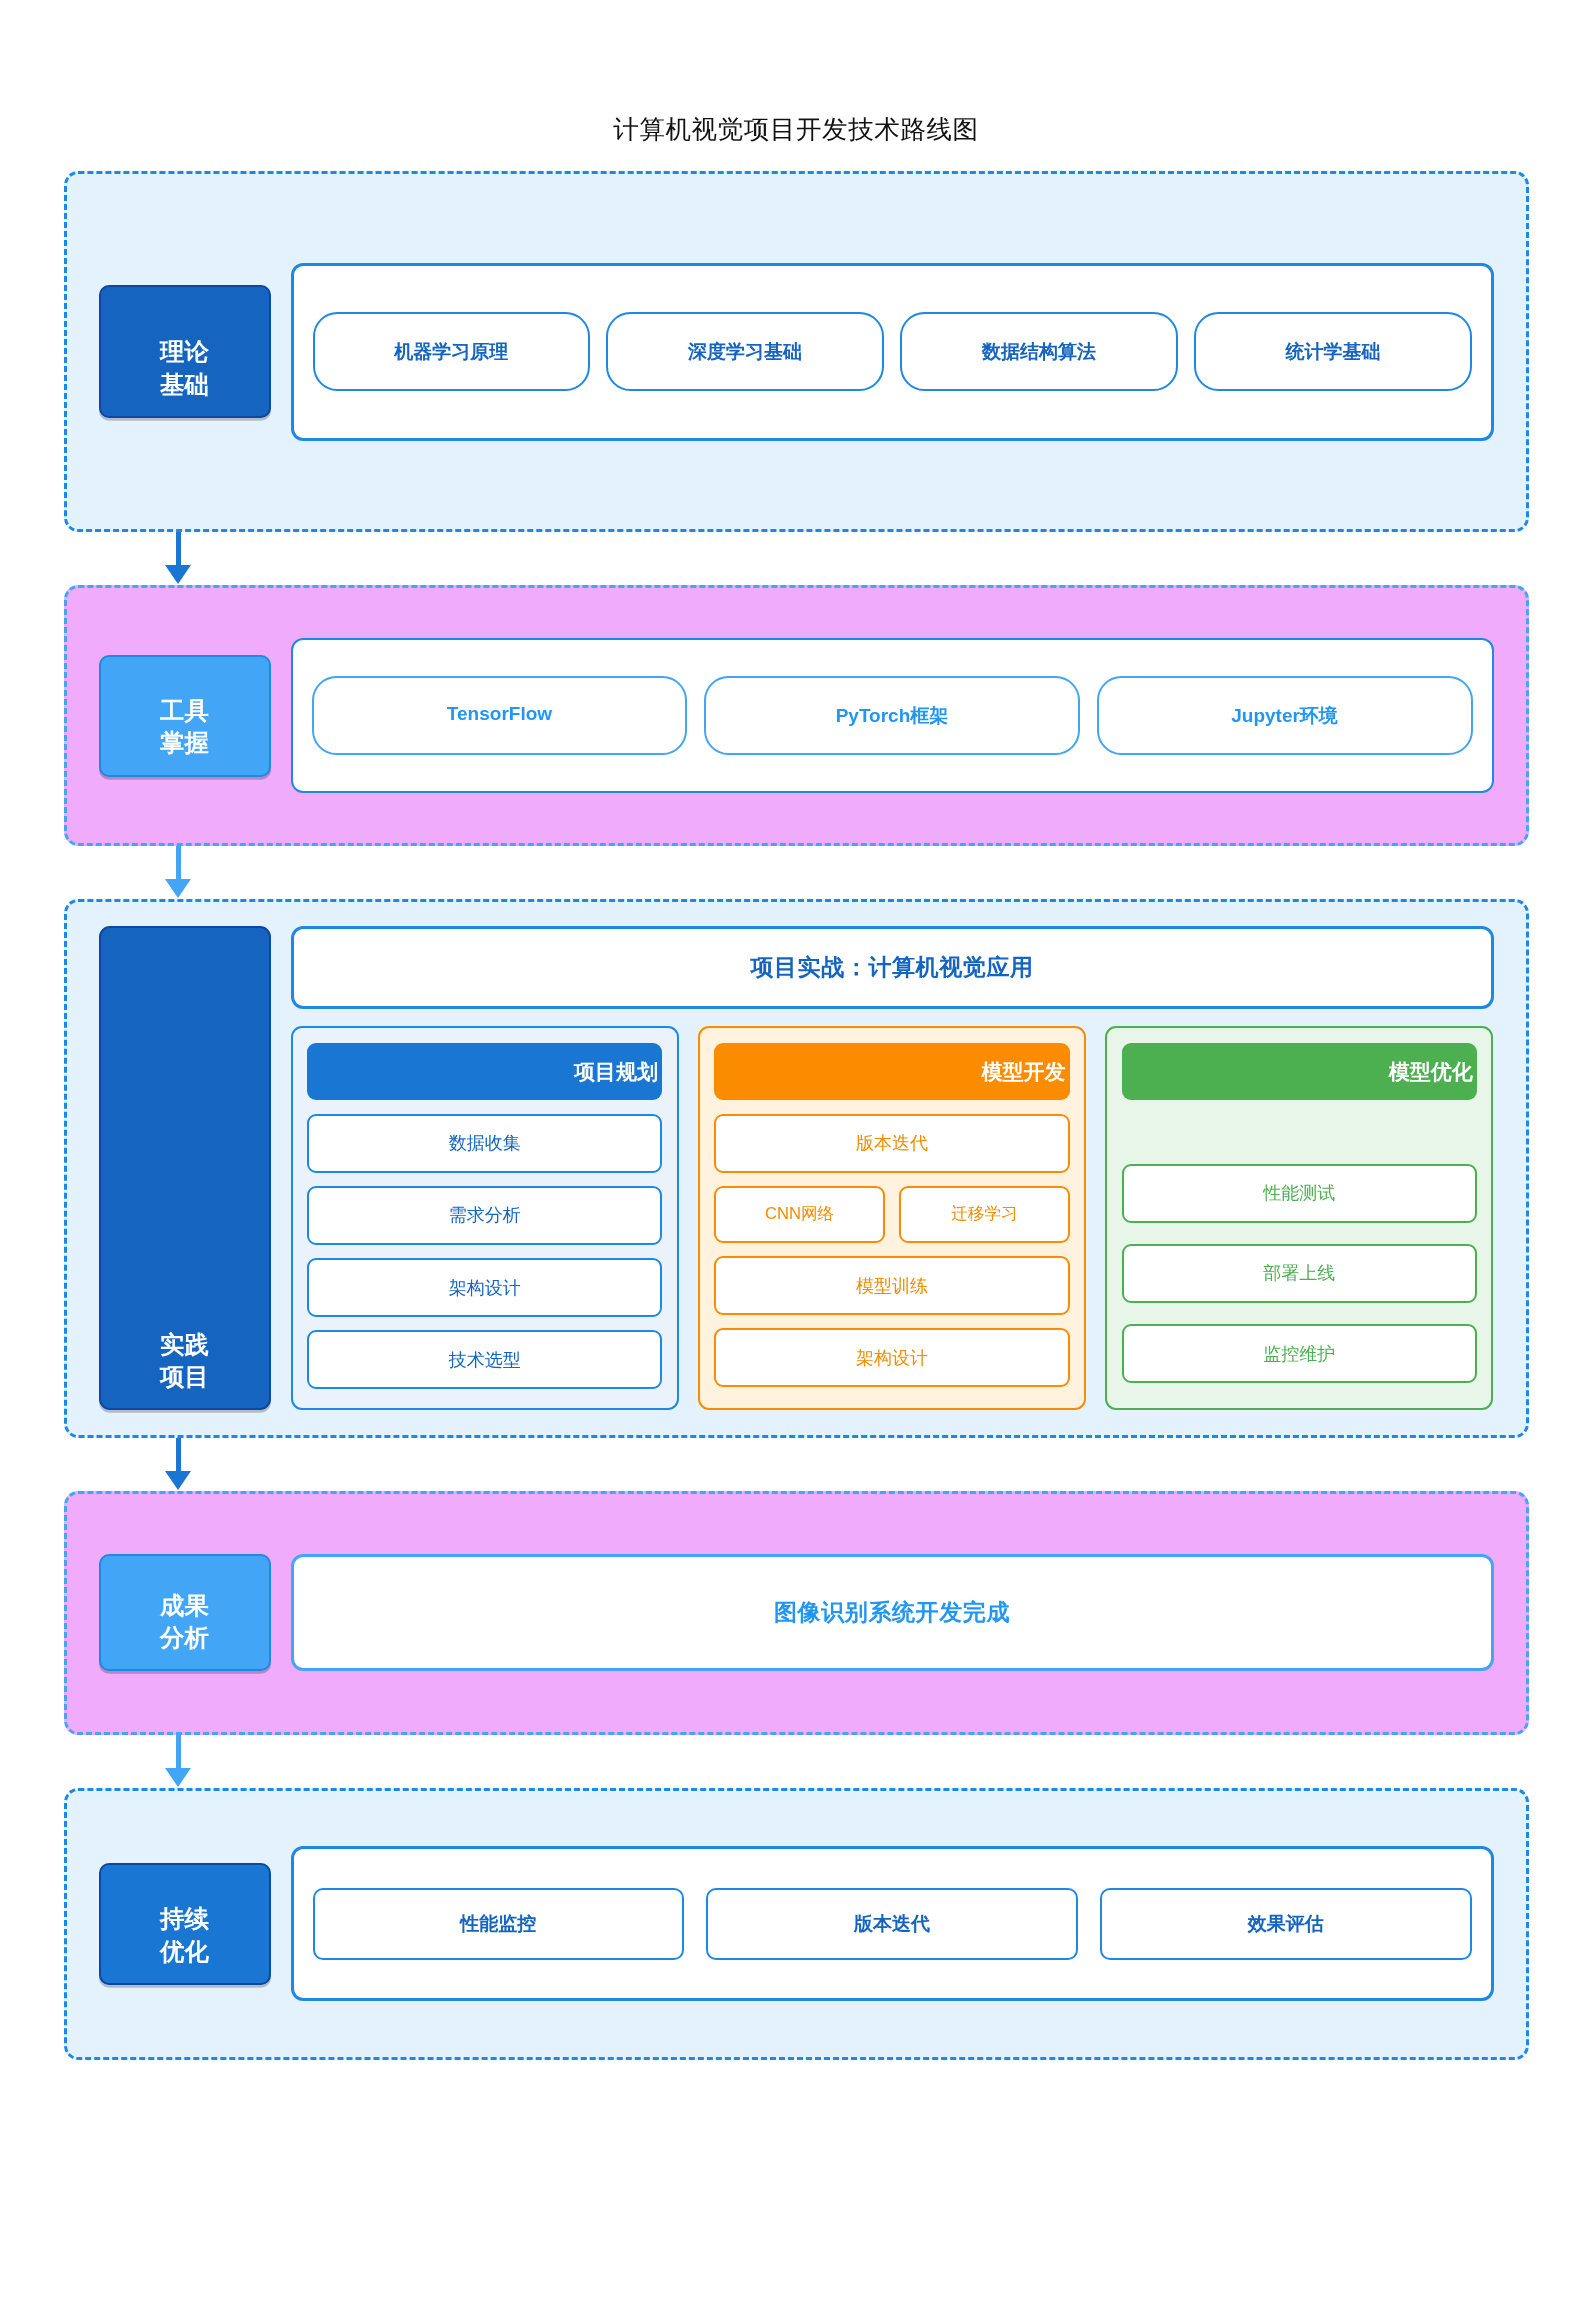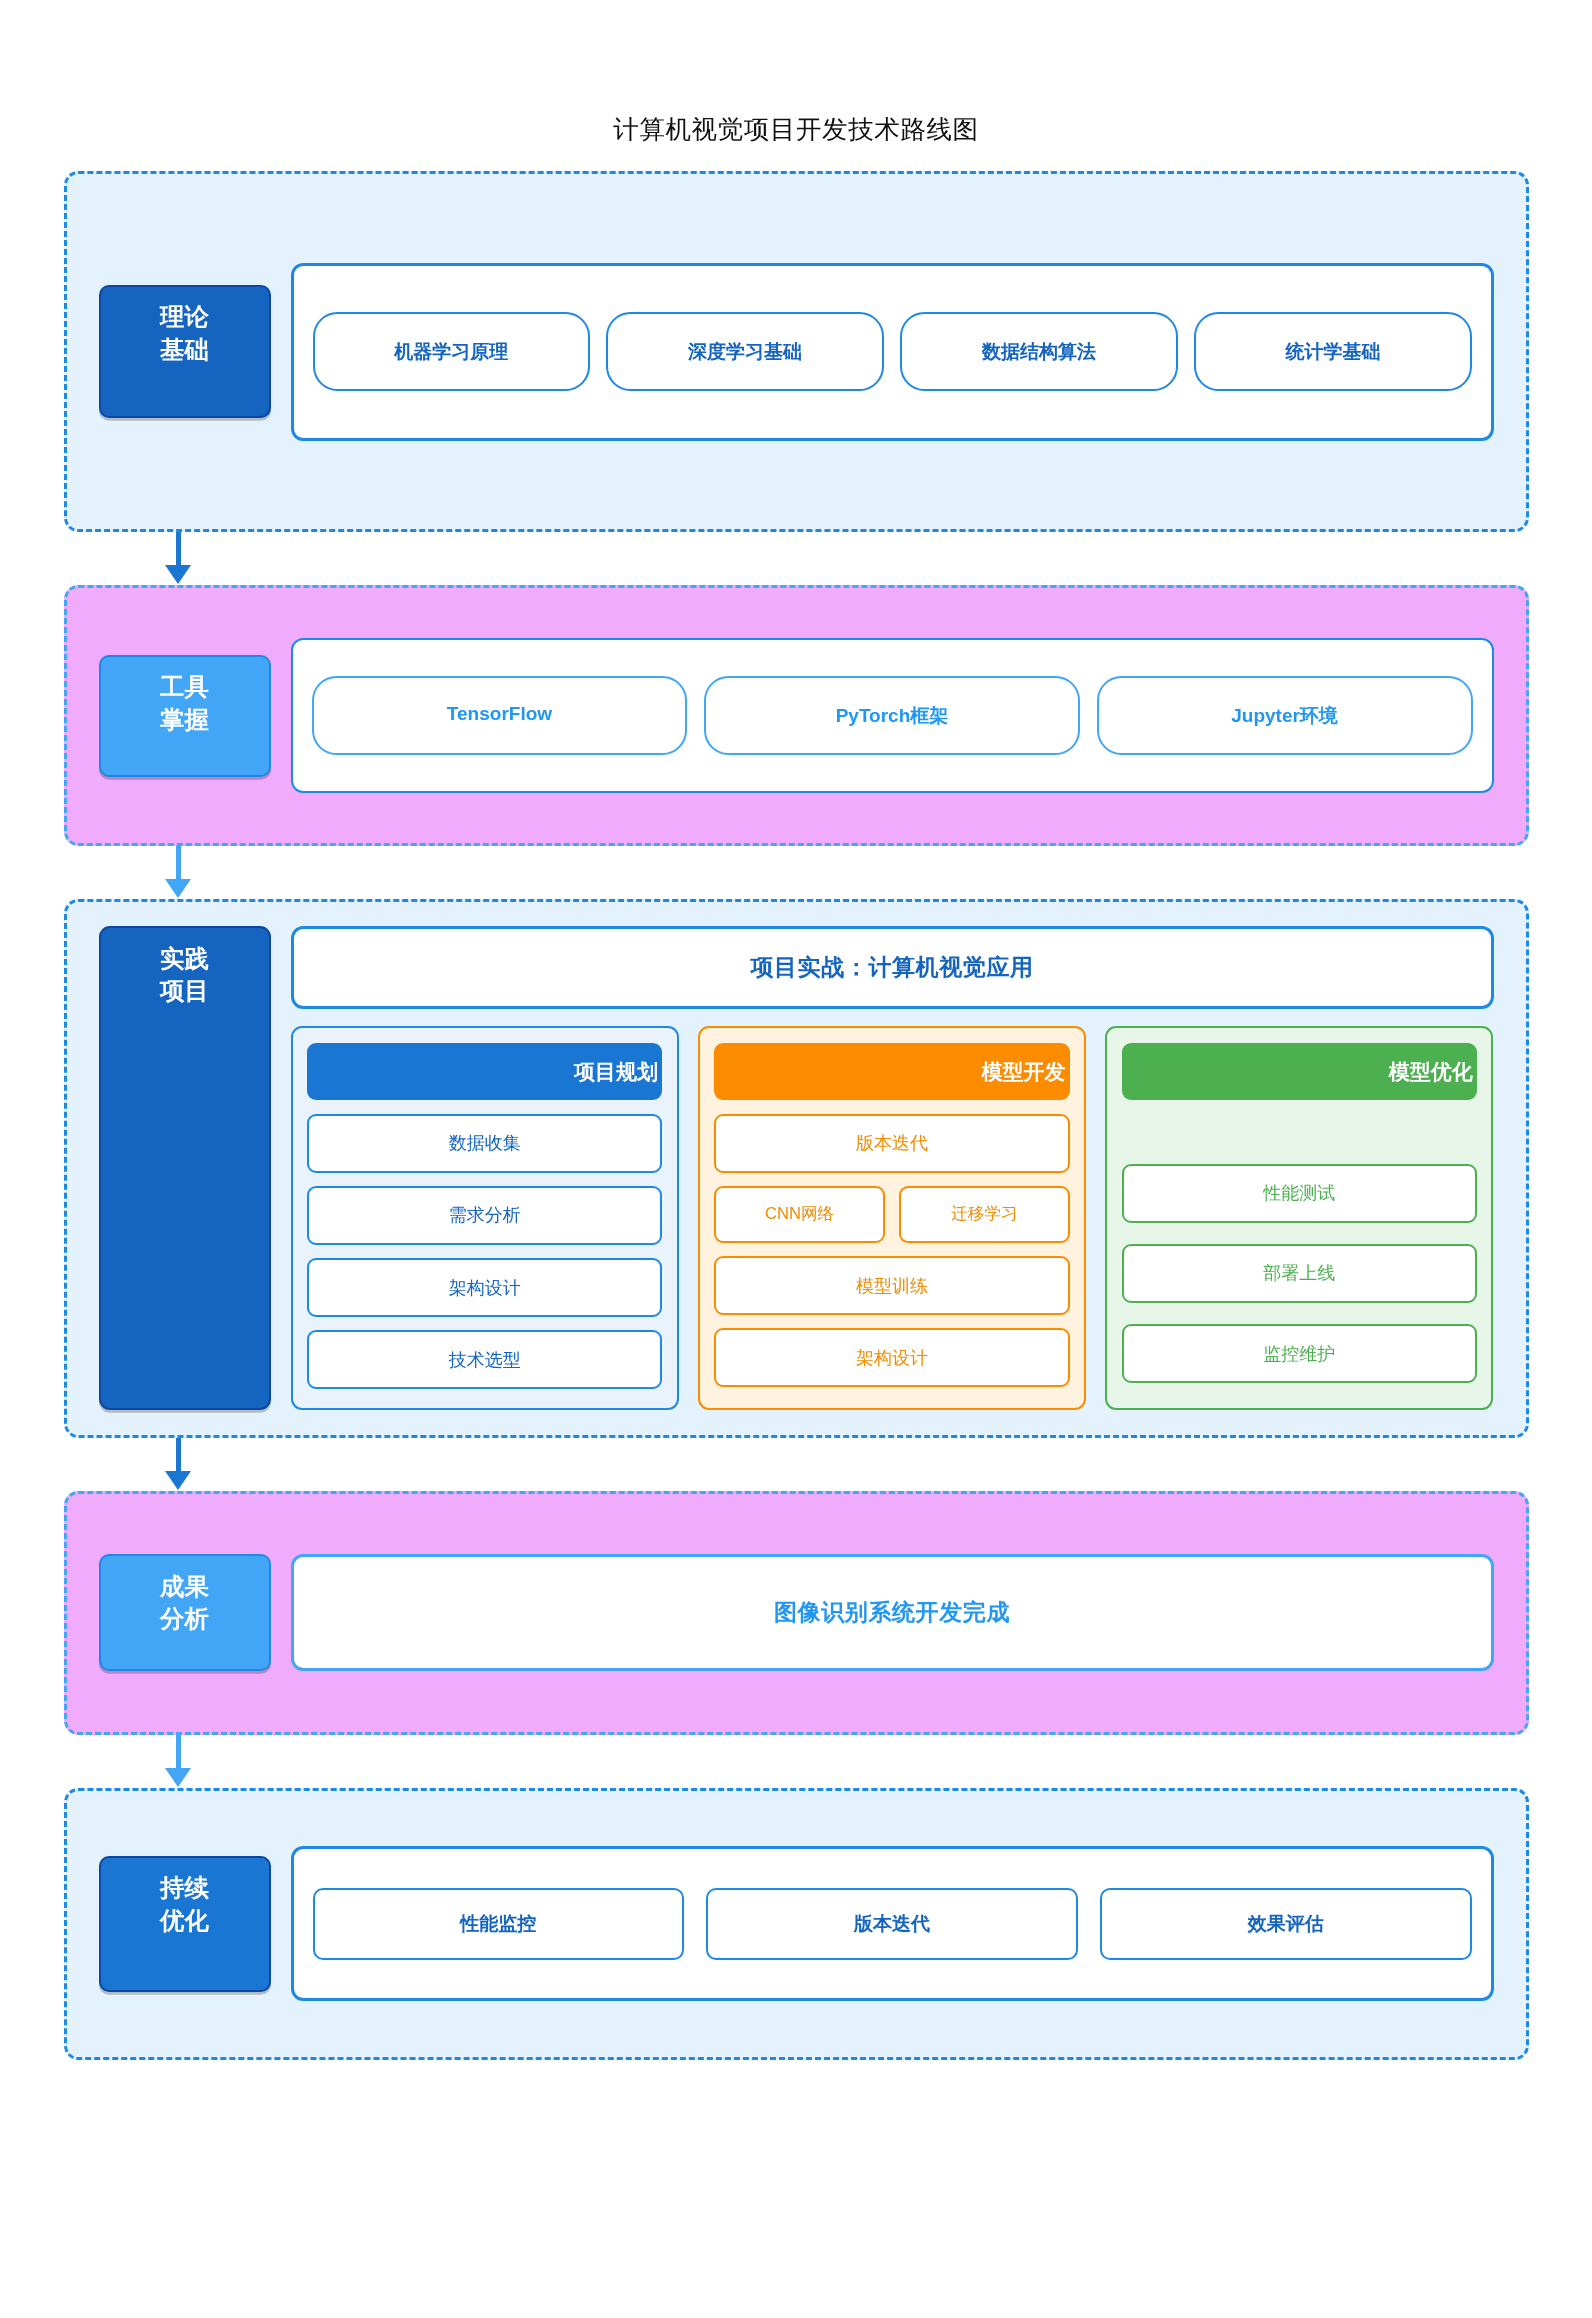--- a/index.html
+++ b/index.html
@@ -53,21 +53,21 @@
   .stage-chip {
     flex: 0 0 auto;
     width: 172px;
     border-radius: 10px;
     color: #ffffff;
     font-size: 24.4px;
     font-weight: bold;
     line-height: 1.34;
     text-align: center;
     display: flex;
-    align-items: flex-start;
+    align-items: flex-end;
     justify-content: center;
     padding: 14.4px 5.5px;
     box-shadow: 0 2.8px 0 rgba(0,0,0,0.22);
   }
   .chip-dark   { background: #1565C0; border: 2.2px solid #0D47A1; }
   .chip-light  { background: #42A5F5; border: 2.2px solid #1E88E5; }
   .chip-mid    { background: #1976D2; border: 2.2px solid #0D47A1; }
   .stage-chip .ln { display: block; }
 
   
@@ -229,21 +229,21 @@
   .band.s4 { height: 244px; }
   .band.s5 { height: 272px; }
   .band.s1 .panel { height: 178px; }
   .band.s2 .panel { height: 155px; }
   .band.s5 .panel { height: 155px; }
   .band.s1, .band.s2, .band.s4, .band.s5 { align-items: center; }
 
   .band.s1 .stage-chip { height: 133px; }
   .band.s2 .stage-chip { height: 122px; }
   .band.s4 .stage-chip { height: 117px; }
-  .band.s5 .stage-chip { height: 136px; }
+  .band.s5 .stage-chip { height: 122px; }
 
   .pill-row.three { gap: 22px; }
   .pill-row.three .pill { padding: 21px 4.4px; border-radius: 10px; }
 </style>
 </head>
 <body>
 
 <div class="page">
 
   <div class="title">计算机视觉项目开发技术路线图</div>

